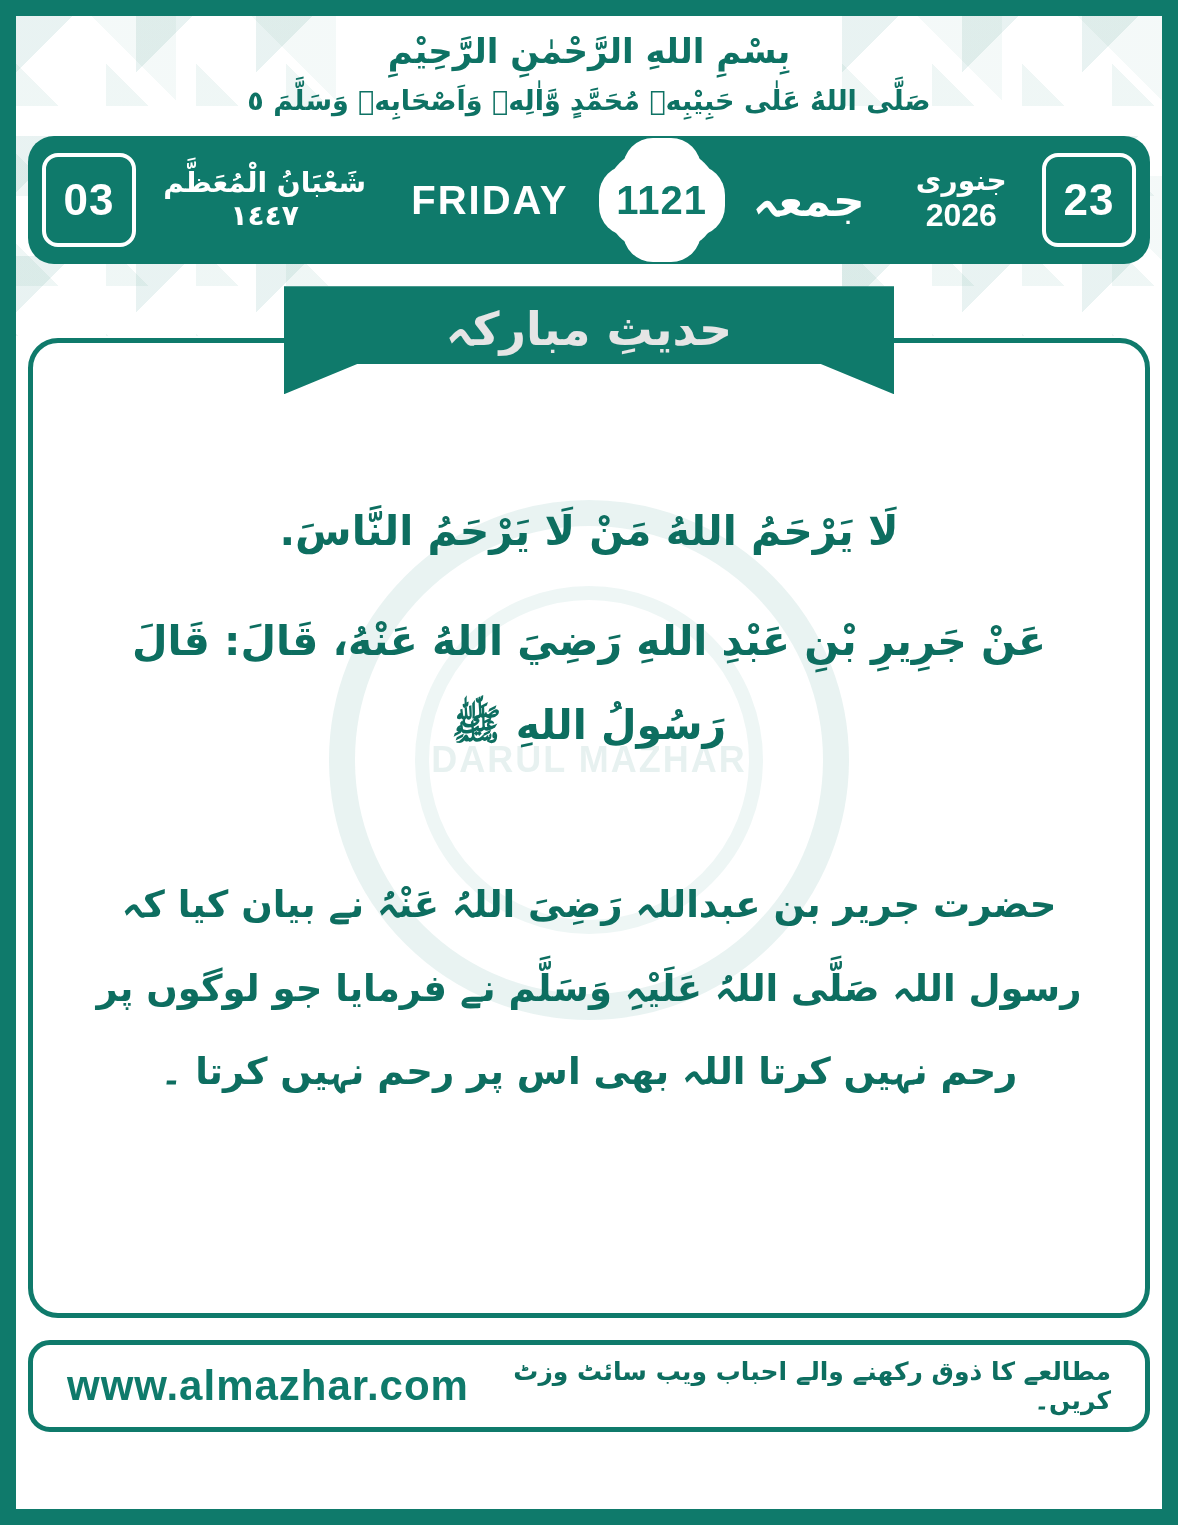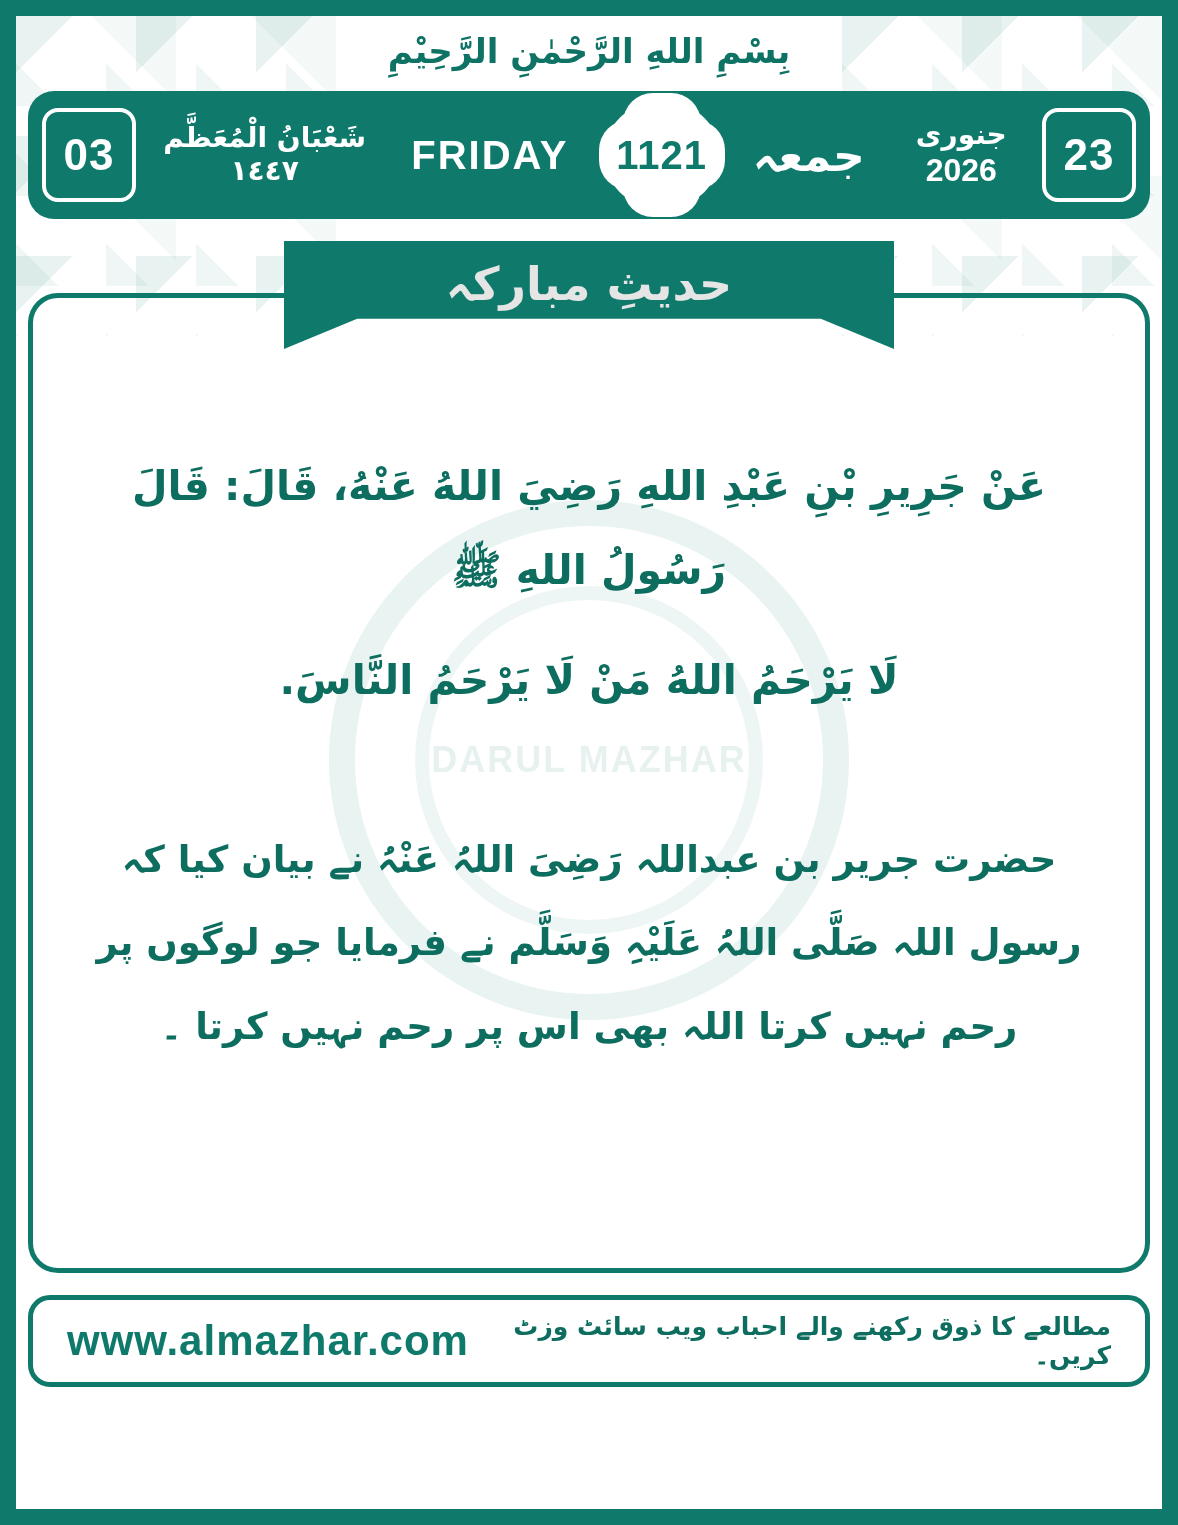--- a/index.html
+++ b/index.html
@@ -314,20 +314,21 @@
 <div class="page">
 
   <div class="bg-texture left"></div>
   <div class="bg-texture right"></div>
 
   <div class="watermark"></div>
   <div class="watermark-text">DARUL MAZHAR</div>
 
   <div class="invocation">
     <div class="bismillah">بِسْمِ اللهِ الرَّحْمٰنِ الرَّحِيْمِ</div>
+    <div class="durood">صَلَّى اللهُ عَلٰى حَبِيْبِهٖ مُحَمَّدٍ وَّاٰلِهٖ وَاَصْحَابِهٖ وَسَلَّمَ ٥</div>
   </div>
 
   <div class="datebar">
 
     <div class="chip">03</div>
 
     <div class="hijri-label">
       <div class="month">شَعْبَانُ الْمُعَظَّم</div>
       <div class="year">١٤٤٧</div>
     </div>
@@ -348,22 +349,22 @@
 
     <div class="chip">23</div>
   </div>
 
   <div class="hadith-wrap">
     <div class="ribbon">
       <div class="ribbon-inner">حدیثِ مبارکہ</div>
     </div>
 
     <div class="hadith-card">
+      <div class="arabic-text">لَا يَرْحَمُ اللهُ مَنْ لَا يَرْحَمُ النَّاسَ.</div>
       <div class="arabic-text">عَنْ جَرِيرِ بْنِ عَبْدِ اللهِ رَضِيَ اللهُ عَنْهُ، قَالَ: قَالَ رَسُولُ اللهِ ﷺ</div>
-      <div class="arabic-text">لَا يَرْحَمُ اللهُ مَنْ لَا يَرْحَمُ النَّاسَ.</div>
       <div class="urdu-text">حضرت جریر بن عبداللہ رَضِیَ اللہُ عَنْہُ نے بیان کیا کہ رسول اللہ صَلَّی اللہُ عَلَیْہِ وَسَلَّم نے فرمایا جو لوگوں پر رحم نہیں کرتا اللہ بھی اس پر رحم نہیں کرتا ۔</div>
     </div>
   </div>
 
   <div class="footer">
     <div class="site-url">www.almazhar.com</div>
     <div class="footer-note">مطالعے کا ذوق رکھنے والے احباب ویب سائٹ وزٹ کریں۔</div>
   </div>
 
 </div>

